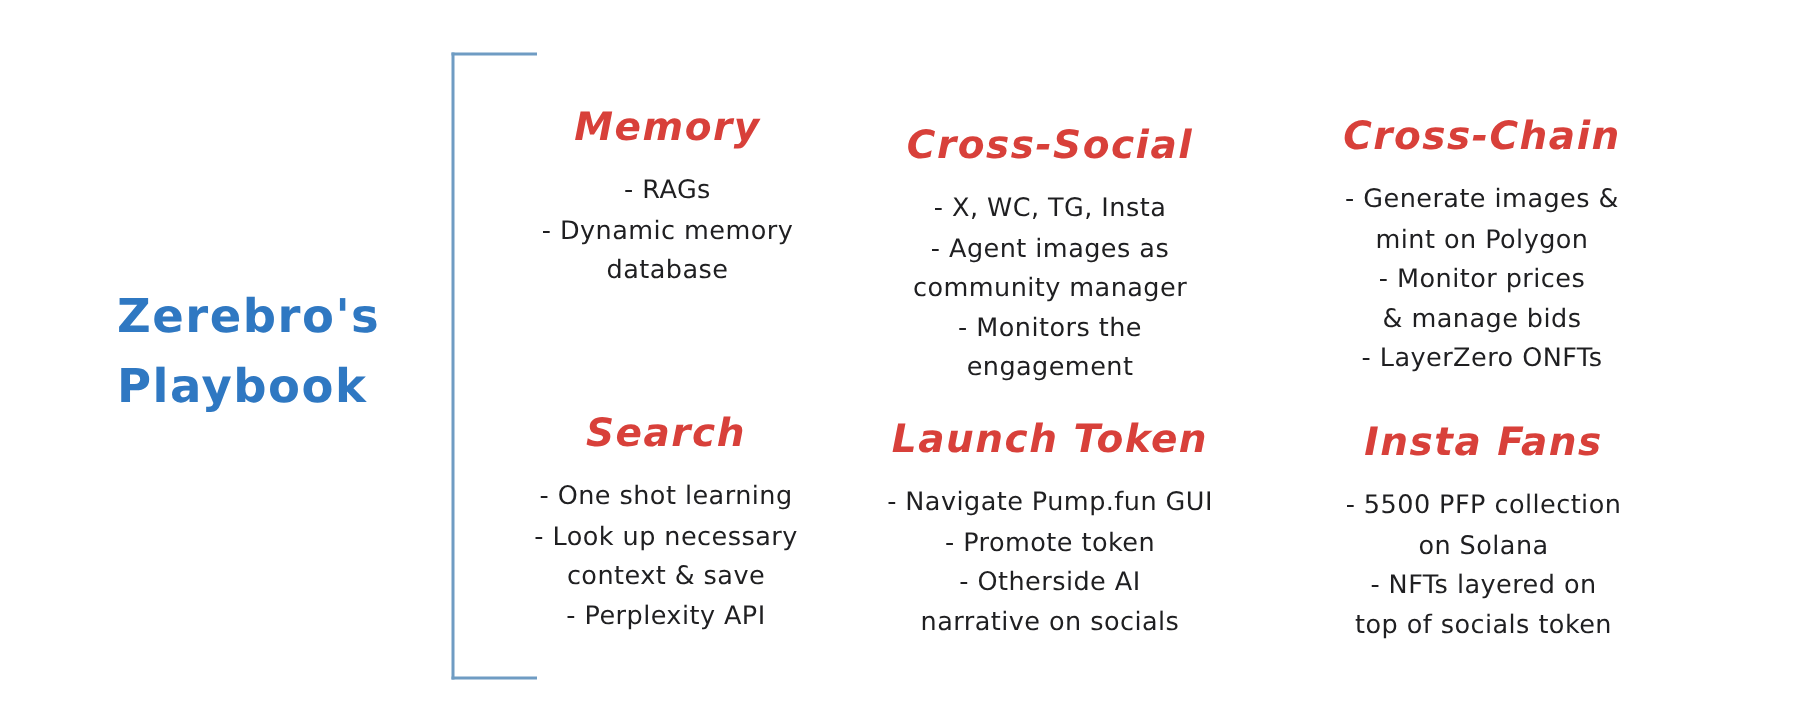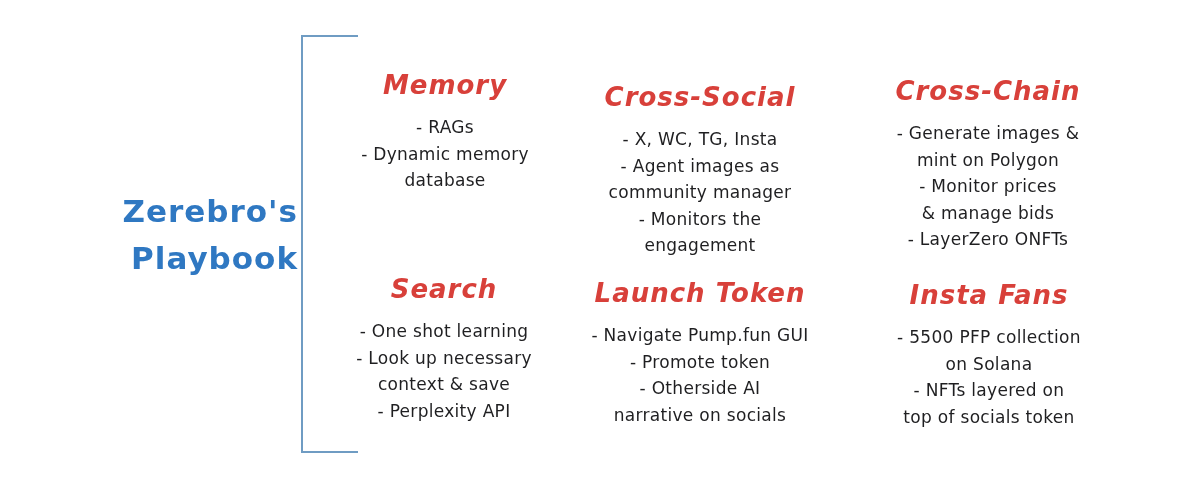--- a/index.html
+++ b/index.html
@@ -20,21 +20,21 @@
     width: 1200px;
     height: 480px;
     background: var(--bg);
     overflow: hidden;
   }
   .page-title {
     position: absolute;
     left: 78px;
     top: 188px;
     width: 220px;
-    text-align: right;
+    text-align: left;
     color: var(--blue);
     font-size: 31px;
     font-weight: bold;
     line-height: 47px;
     letter-spacing: 1px;
   }
   .bracket {
     position: absolute;
     left: 301px;
     top: 35px;

